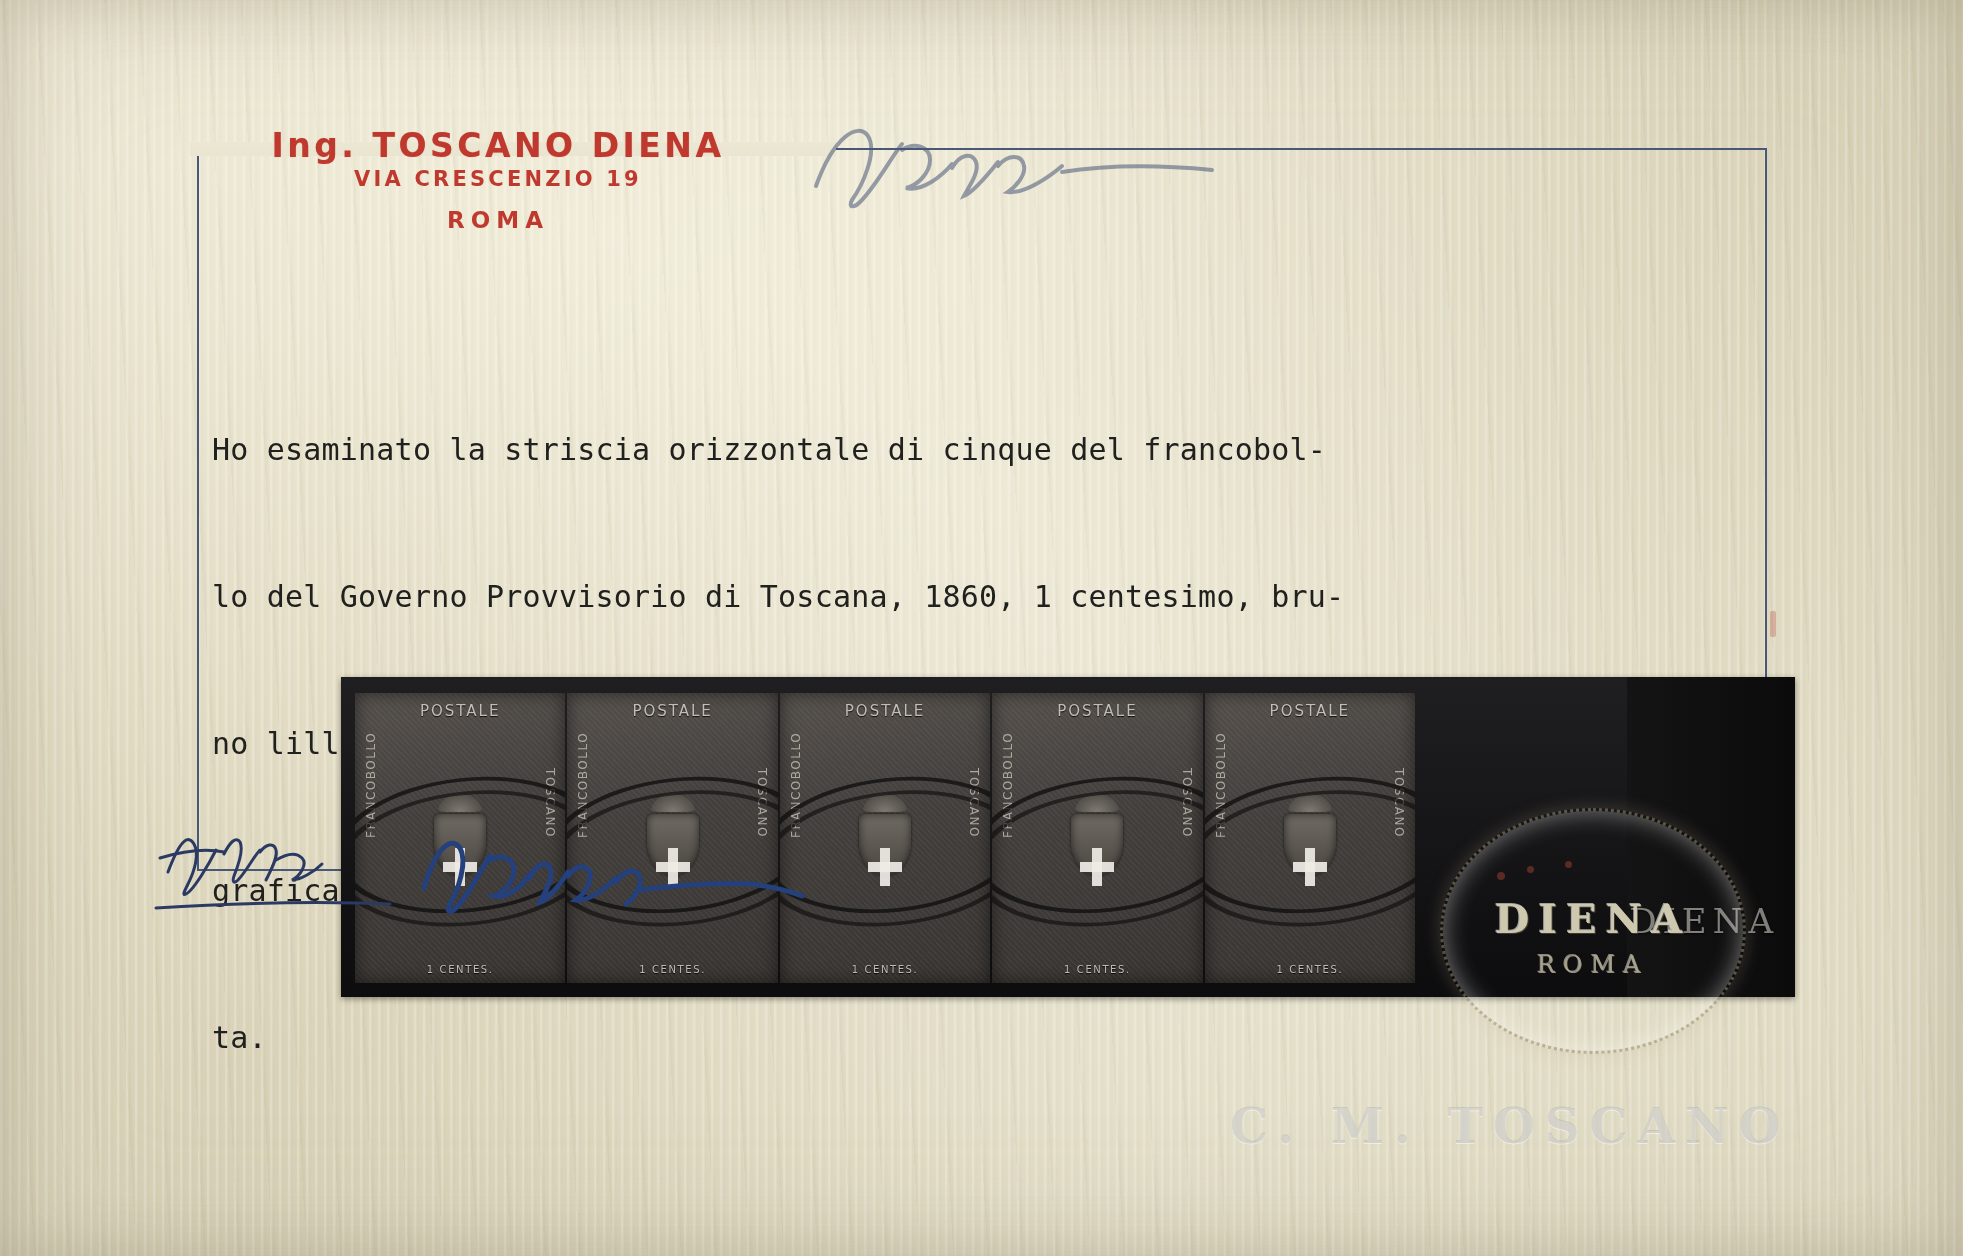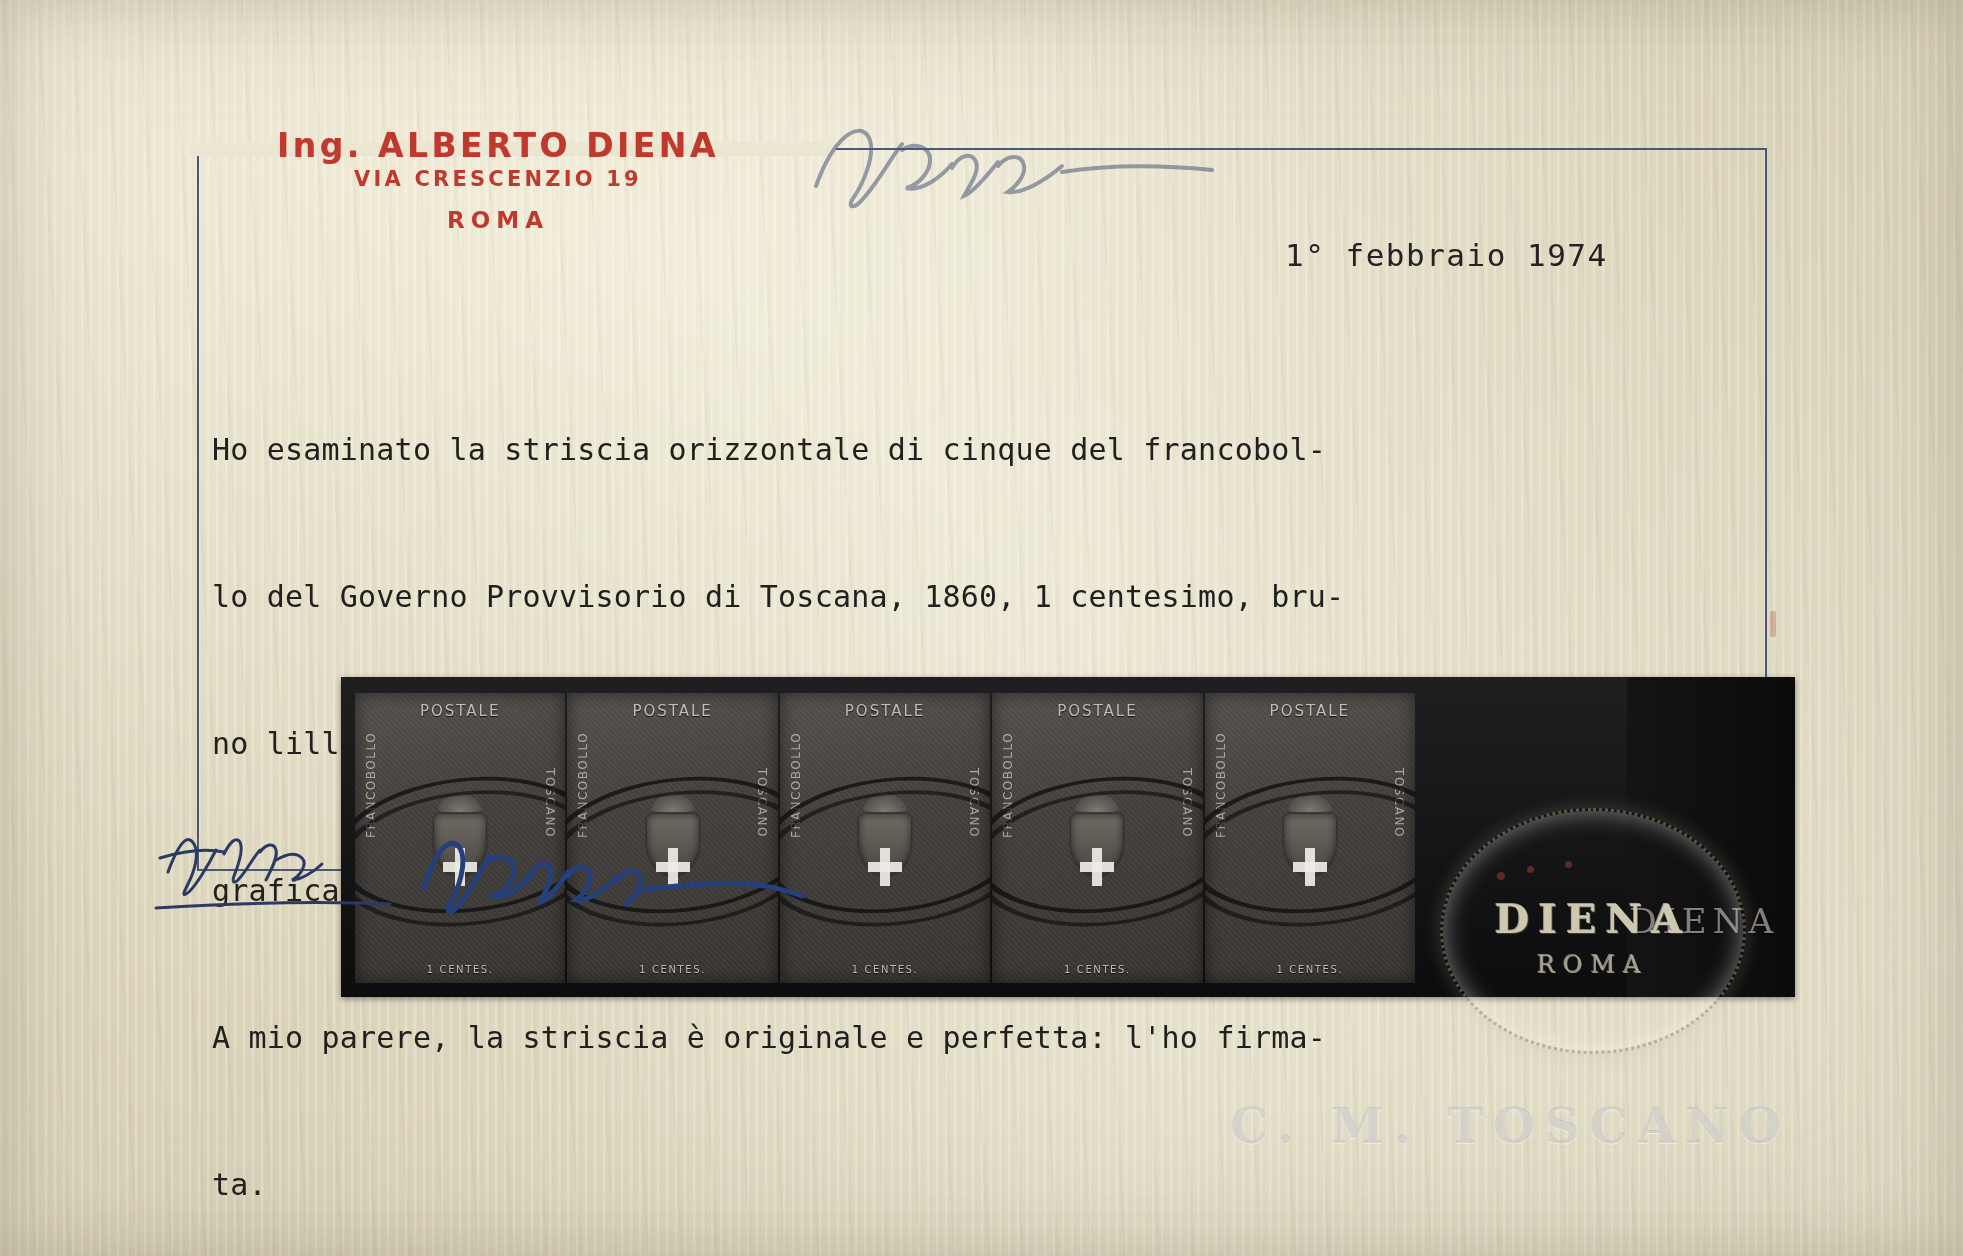--- a/index.html
+++ b/index.html
@@ -361,33 +361,31 @@
 <body>
 
 <div id="page">
 
   <div id="paper-texture"></div>
 
   <div id="cert-frame"></div>
   <div id="frame-top-mask"></div>
 
   <div id="letterhead">
-    <div id="lh-name">Ing. ALBERTO DIENA</div>
+    <div id="lh-name">Ing. TOSCANO DIENA</div>
     <div id="lh-street">VIA CRESCENZIO 19</div>
     <div id="lh-city">ROMA</div>
   </div>
 
-  <div id="cert-date">1° febbraio 1974</div>
 
   <div id="cert-body">
     <span class="line">Ho esaminato la striscia orizzontale di cinque del francobol-</span>
     <span class="line">lo del Governo Provvisorio di Toscana, 1860, 1 centesimo, bru-</span>
     <span class="line">no lilla, annullata, di cui è qui unita una riproduzione foto-</span>
     <span class="line">grafica.</span>
-    <span class="line">A mio parere, la striscia è originale e perfetta: l'ho firma-</span>
     <span class="line">ta.</span>
   </div>
 
   <div id="photo">
     <div id="photo-inner"></div>
 
     <div class="strip">
 
       <div class="stamp">
         <div class="stamp-top">POSTALE</div>

